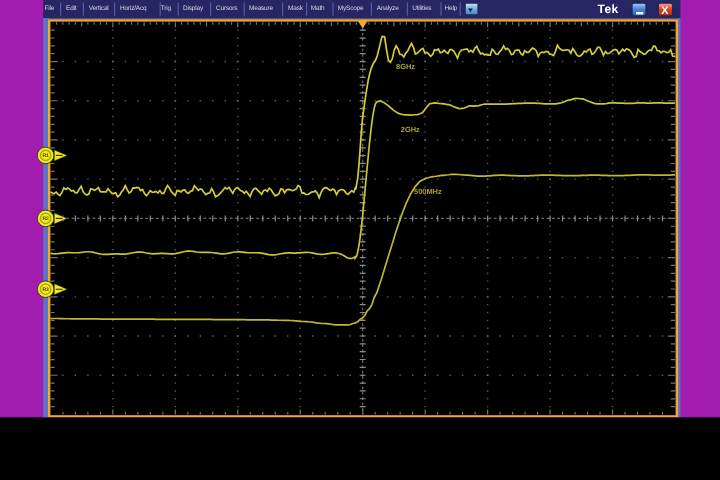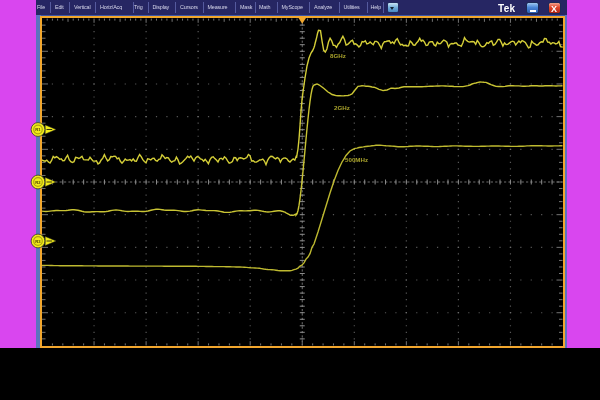--- a/index.html
+++ b/index.html
@@ -1,14 +1,14 @@
 <!DOCTYPE html>
 <html><head><meta charset="utf-8"><title>scope</title><style>
 html,body{margin:0;padding:0;background:#000;}
-#stage{position:relative;width:600px;height:348px;background:#d946ef;overflow:hidden;
+#stage{position:relative;width:600px;height:348px;background:#a21caf;overflow:hidden;
   font-family:"Liberation Sans",sans-serif;}
 #stage *{position:absolute;box-sizing:border-box;}
 #menubar{left:36px;top:0;width:530.5px;height:15.5px;background:#262663;}
 #menubar .mi{top:4px;font-size:5.4px;color:#d6d6ea;letter-spacing:-0.15px;white-space:nowrap;}
 #menubar .ms{top:2px;width:1px;height:11px;background:#555a9e;}
 #menuline{left:36px;top:14.6px;width:530.5px;height:1.4px;background:#3c54a6;}
 #stripL{left:36px;top:15px;width:5px;height:385px;background:#5b74bd;}
 #stripR{left:564.5px;top:15px;width:2.2px;height:385px;background:#5b74bd;}
 #tek{left:498px;top:2.5px;font-size:10px;font-weight:bold;color:#fff;letter-spacing:0.3px;}
 .wbtn{top:2px;width:13px;height:12px;border-radius:2.5px;border:1px solid #1d2a55;}

